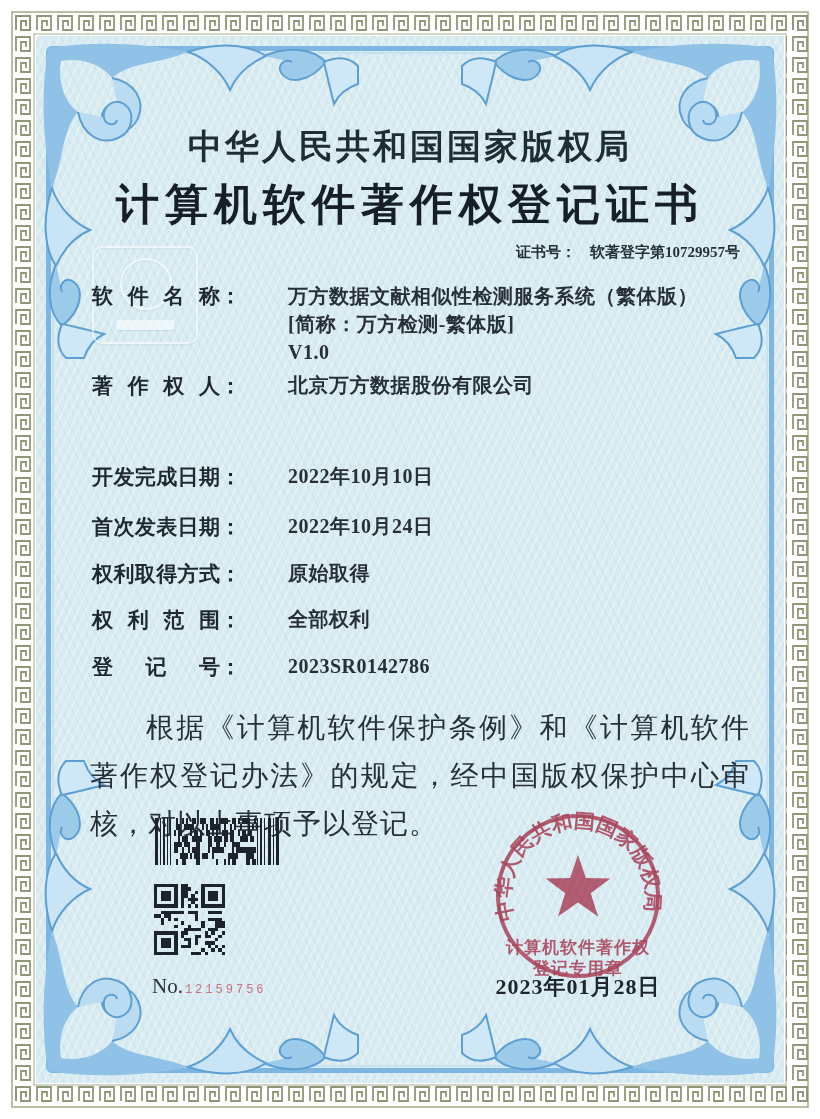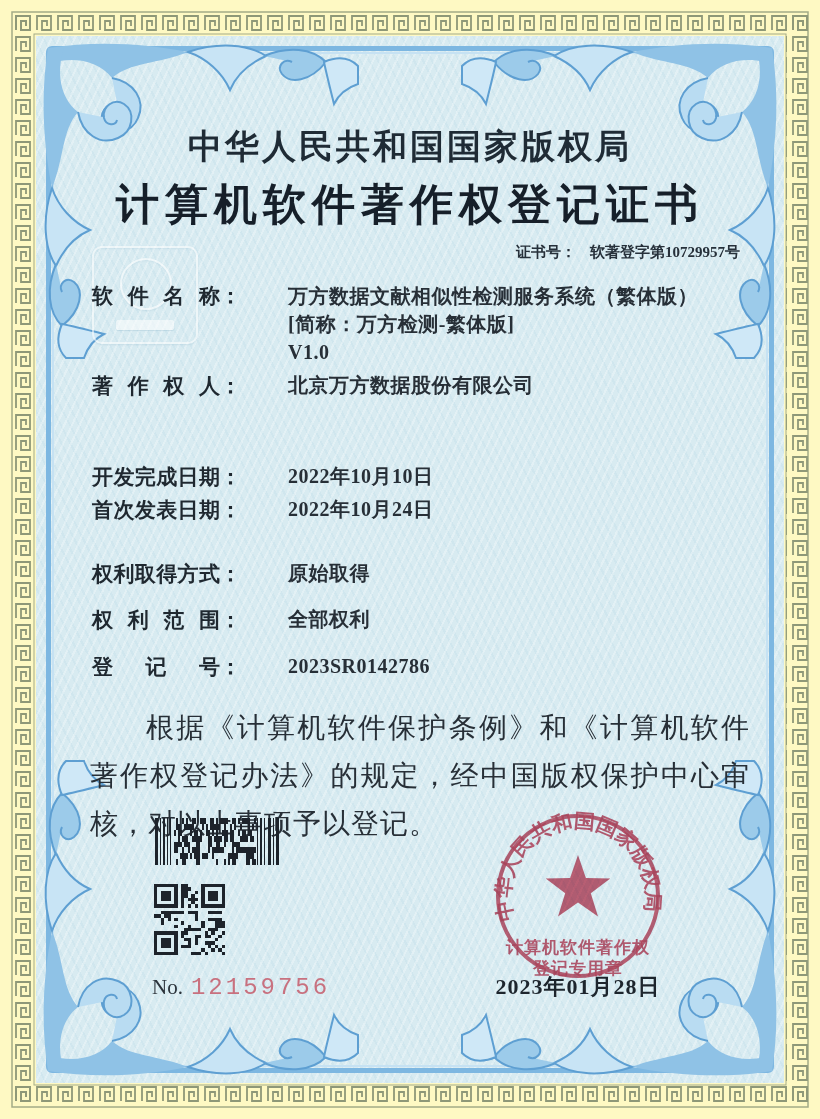--- a/index.html
+++ b/index.html
@@ -1,18 +1,18 @@
 <!DOCTYPE html>
 <html><head>
 <meta charset="utf-8">
 <style>
   html,body{margin:0;padding:0;background:#e8e8e6;}
   .page{
     position:relative;width:820px;height:1119px;margin:0 auto;
-    background:#fef9c3;overflow:hidden;
+    background:#ffffff;overflow:hidden;
     font-family:"Liberation Serif","DejaVu Serif",serif;
     color:#262e36;
   }
   
   .field{
     position:absolute;inset:36px;
     background:
       repeating-linear-gradient(115deg, rgba(255,255,255,.28) 0 2px, rgba(255,255,255,0) 2px 7px),
       repeating-linear-gradient(63deg, rgba(138,190,214,.10) 0 2px, rgba(255,255,255,0) 2px 8px),
       #d8ebf1;
@@ -68,22 +68,22 @@
     font-size:28px;font-weight:400;line-height:48px;letter-spacing:1px;
     text-indent:2em;text-align:justify;color:#272f37;
   }
   
   .barcode{position:absolute;left:155px;top:818px;}
   .qrcode{position:absolute;left:154px;top:884px;}
   
   .no-line{position:absolute;left:152px;top:974px;font-size:21px;}
   .no-line .no-lbl{color:#2b333b;font-weight:400;}
   .no-line .no-val{
-    margin-left:8px;color:#c8717f;letter-spacing:3px;
-    font-family:"Liberation Mono","DejaVu Sans Mono",monospace;font-size:24px;
+    margin-left:2px;color:#c8717f;letter-spacing:3px;
+    font-family:"Liberation Mono","DejaVu Sans Mono",monospace;font-size:12px;
   }
   .issue-date{
     position:absolute;left:483px;top:972px;width:190px;text-align:center;
     font-size:22px;font-weight:bold;letter-spacing:1px;color:#1d252d;
   }
   
   .seal{position:absolute;left:483px;top:801px;mix-blend-mode:multiply;opacity:.92;}
   .seal text{font-family:"Liberation Serif","DejaVu Serif",serif;font-weight:bold;}
 </style>
 </head>
@@ -157,21 +157,21 @@
       </div>
   </div>
 
   <div class="row single" style="top:463px">
     <span class="lbl"><span class="lbl-text">开发完成日期</span><span>：</span></span>
     <div class="val">
         <div>2022年10月10日</div>
       </div>
   </div>
 
-  <div class="row single" style="top:496px">
+  <div class="row single" style="top:513px">
     <span class="lbl"><span class="lbl-text">首次发表日期</span><span>：</span></span>
     <div class="val">
         <div>2022年10月24日</div>
       </div>
   </div>
 
   <div class="row single" style="top:560px">
     <span class="lbl"><span class="lbl-text">权利取得方式</span><span>：</span></span>
     <div class="val">
         <div>原始取得</div>

